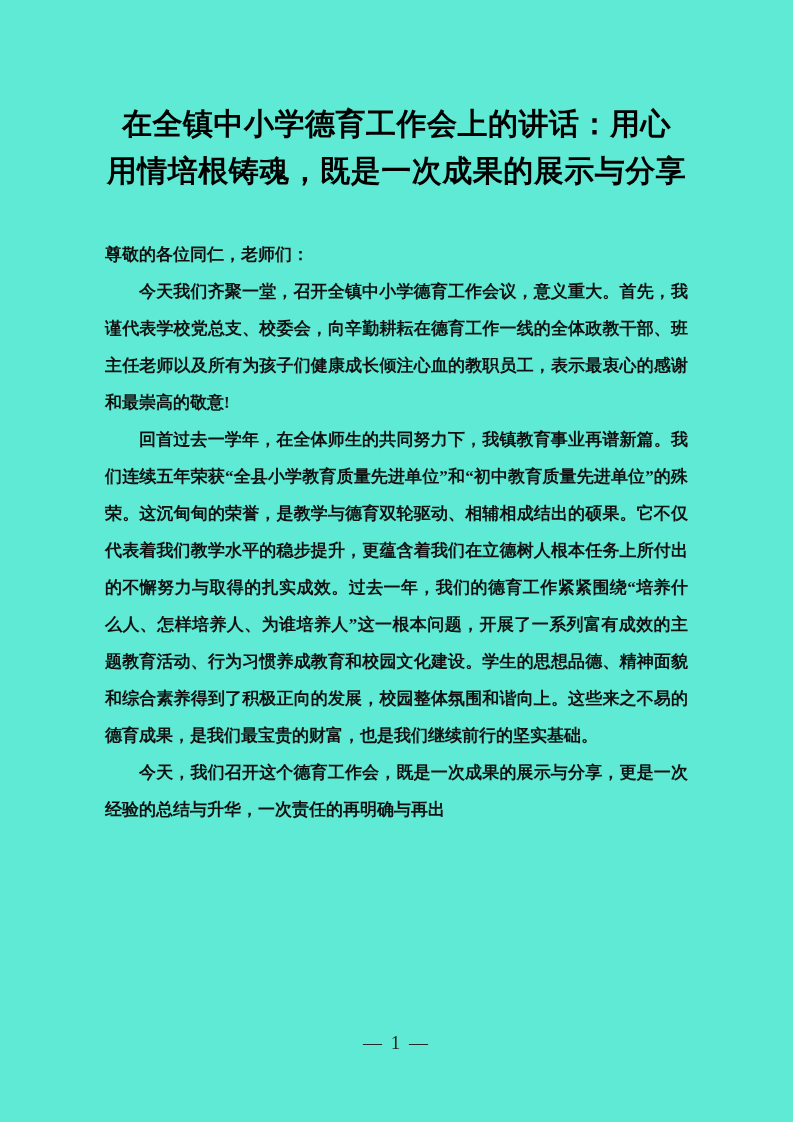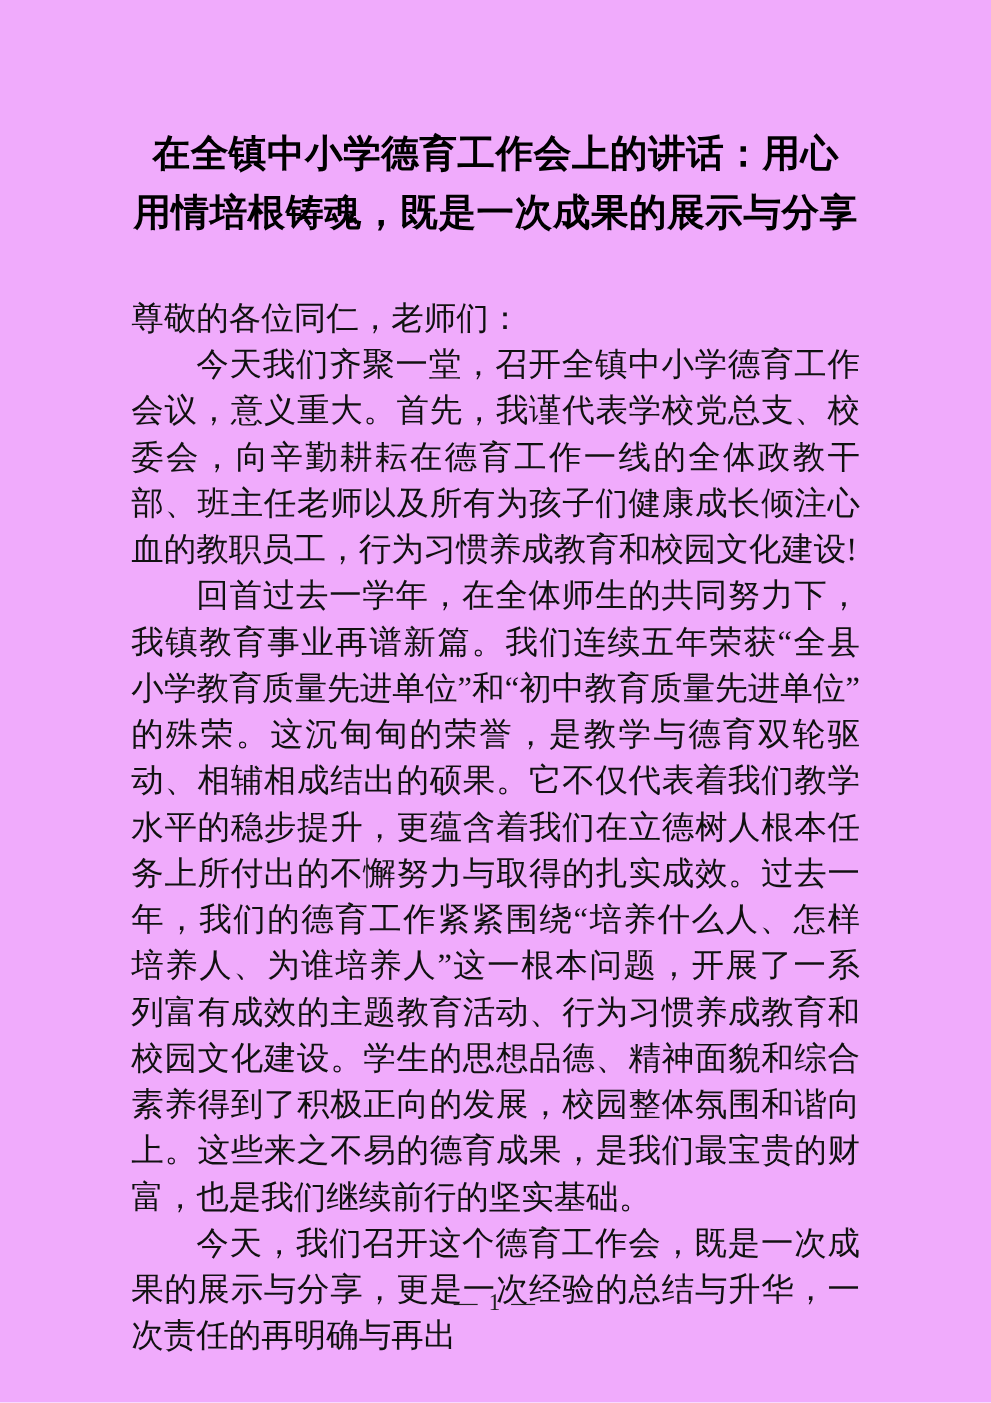--- a/index.html
+++ b/index.html
@@ -5,44 +5,45 @@
   html, body {
     margin: 0;
     padding: 0;
     background: #ffffff;
   }
   .page {
     position: relative;
     width: 793px;
     height: 1122px;
     margin: 0 auto;
-    background: #f0abfc;
+    background: #5eead4;
     overflow: hidden;
     box-sizing: border-box;
     padding: 100px 105px 0 105px;
     font-family: "Liberation Serif", "DejaVu Serif", serif;
     color: #000000;
   }
   .doc-title {
     margin: 0 0 42px 0;
     text-align: center;
     font-size: 30px;
     line-height: 47px;
     font-weight: bold;
     letter-spacing: 0.5px;
     color: #000000;
   }
   .doc-body p {
     margin: 0;
-    font-size: 26px;
+    font-size: 17px;
     line-height: 37px;
     text-align: justify;
     text-justify: inter-ideograph;
     color: #111111;
     word-break: break-all;
+    font-weight: bold;
   }
   .doc-body p.indent {
     text-indent: 2em;
   }
   .page-footer {
     position: absolute;
     top: 1030px;
     left: 0;
     width: 100%;
     text-align: center;
@@ -57,20 +58,20 @@
 
 <div class="page">
 
   <h1 class="doc-title">
     <span>在全镇中小学德育工作会上的讲话：用心</span><br>
     <span>用情培根铸魂，既是一次成果的展示与分享</span>
   </h1>
 
   <div class="doc-body">
     <p>尊敬的各位同仁，老师们：</p>
-    <p class="indent">今天我们齐聚一堂，召开全镇中小学德育工作会议，意义重大。首先，我谨代表学校党总支、校委会，向辛勤耕耘在德育工作一线的全体政教干部、班主任老师以及所有为孩子们健康成长倾注心血的教职员工，行为习惯养成教育和校园文化建设!</p>
+    <p class="indent">今天我们齐聚一堂，召开全镇中小学德育工作会议，意义重大。首先，我谨代表学校党总支、校委会，向辛勤耕耘在德育工作一线的全体政教干部、班主任老师以及所有为孩子们健康成长倾注心血的教职员工，表示最衷心的感谢和最崇高的敬意!</p>
     <p class="indent">回首过去一学年，在全体师生的共同努力下，我镇教育事业再谱新篇。我们连续五年荣获“全县小学教育质量先进单位”和“初中教育质量先进单位”的殊荣。这沉甸甸的荣誉，是教学与德育双轮驱动、相辅相成结出的硕果。它不仅代表着我们教学水平的稳步提升，更蕴含着我们在立德树人根本任务上所付出的不懈努力与取得的扎实成效。过去一年，我们的德育工作紧紧围绕“培养什么人、怎样培养人、为谁培养人”这一根本问题，开展了一系列富有成效的主题教育活动、行为习惯养成教育和校园文化建设。学生的思想品德、精神面貌和综合素养得到了积极正向的发展，校园整体氛围和谐向上。这些来之不易的德育成果，是我们最宝贵的财富，也是我们继续前行的坚实基础。</p>
     <p class="indent">今天，我们召开这个德育工作会，既是一次成果的展示与分享，更是一次经验的总结与升华，一次责任的再明确与再出</p>
   </div>
 
   <div class="page-footer">— 1 —</div>
 
 </div>
 
 </body></html>

